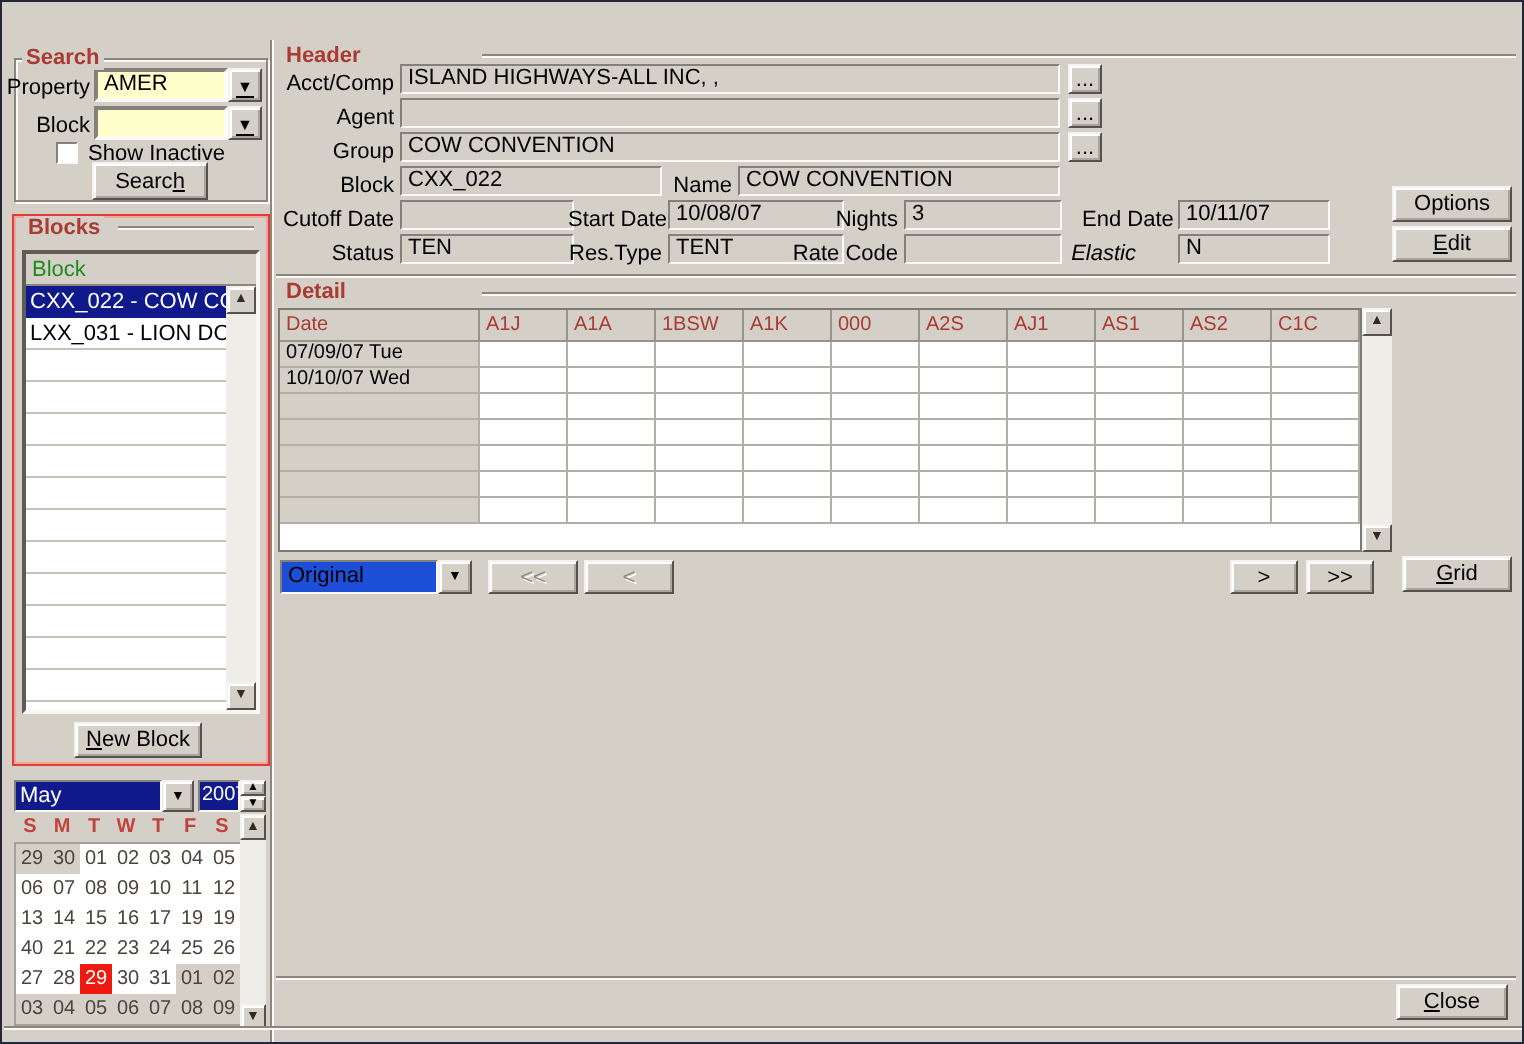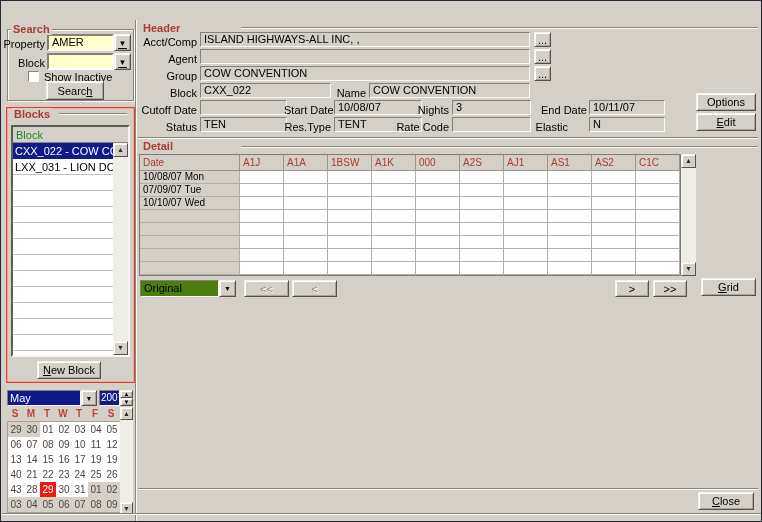--- a/index.html
+++ b/index.html
@@ -24,21 +24,21 @@
   .r{text-align:right;}
   .section-label{position:absolute;color:var(--maroon);font-weight:bold;background:var(--gray);padding:0 2px;z-index:3;white-space:nowrap;}
   .hline{position:absolute;height:2px;border-top:1px solid #8a867e;border-bottom:1px solid #fbfaf7;}
   .vline{position:absolute;width:2px;border-left:1px solid #8a867e;border-right:1px solid #fbfaf7;}
   .groove-box{position:absolute;border:1px solid #8a867e;box-shadow:inset 1px 1px 0 #fbfaf7,1px 1px 0 #fbfaf7;}
   .red-box{position:absolute;border:1px solid var(--red-border);box-shadow:inset 0 0 0 1px #f0a49e;}
 
   .field{position:absolute;background:var(--gray);border:1px solid;border-color:#84817a #fbfaf7 #fbfaf7 #84817a;
     padding:0 3px;line-height:13px;white-space:nowrap;overflow:hidden;}
   .yellow{background:var(--yellow);border-width:2px;border-color:#84817a #fbfaf7 #fbfaf7 #84817a;}
-  .white{background:#4d7c0f;}
+  .white{background:#1d4ed8;}
   .navyfield{background:var(--navy);color:#fff;border:1px solid;border-color:#84817a #fbfaf7 #fbfaf7 #84817a;padding:0 2px;overflow:hidden;}
 
   .btn{position:absolute;background:var(--gray);border:1px solid;border-color:#f4f2ee #55524c #55524c #f4f2ee;
     box-shadow:inset 1px 1px 0 #ffffff,inset -1px -1px 0 #a9a59d;
     font-family:inherit;font-size:11px;color:#000;text-align:center;padding:0;cursor:default;}
   .btn.disabled{color:#8d897f;text-shadow:1px 1px 0 #fff;}
   .u{text-decoration:underline;}
   .tiny{font-size:7px;line-height:1;}
 
   .checkbox{position:absolute;width:11px;height:11px;background:#fff;border:1px solid;border-color:#84817a #fbfaf7 #fbfaf7 #84817a;}
@@ -161,21 +161,21 @@
       <div class="cal-cell">17</div>
       <div class="cal-cell">19</div>
       <div class="cal-cell">19</div>
       <div class="cal-cell">40</div>
       <div class="cal-cell">21</div>
       <div class="cal-cell">22</div>
       <div class="cal-cell">23</div>
       <div class="cal-cell">24</div>
       <div class="cal-cell">25</div>
       <div class="cal-cell">26</div>
-      <div class="cal-cell">43</div>
+      <div class="cal-cell">27</div>
       <div class="cal-cell">28</div>
       <div class="cal-cell selected">29</div>
       <div class="cal-cell">30</div>
       <div class="cal-cell">31</div>
       <div class="cal-cell muted">01</div>
       <div class="cal-cell muted">02</div>
       <div class="cal-cell muted">03</div>
       <div class="cal-cell muted">04</div>
       <div class="cal-cell muted">05</div>
       <div class="cal-cell muted">06</div>
@@ -219,21 +219,21 @@
   <div class="field" style="left:451px;top:99px;width:79px;height:15px;">3</div>
   <span class="lbl r" style="left:540px;top:102px;width:45px;">End Date</span>
   <div class="field" style="left:588px;top:99px;width:76px;height:15px;">10/11/07</div>
 
   <span class="lbl r" style="left:137px;top:119px;width:59px;">Status</span>
   <div class="field" style="left:199px;top:116px;width:87px;height:15px;">TEN</div>
   <span class="lbl r" style="left:283px;top:119px;width:47px;">Res.Type</span>
   <div class="field" style="left:333px;top:116px;width:88px;height:15px;">TENT</div>
   <span class="lbl r" style="left:393px;top:119px;width:55px;">Rate Code</span>
   <div class="field" style="left:451px;top:116px;width:79px;height:15px;"></div>
-  <span class="lbl r" style="left:527px;top:119px;width:40px;">Elastic</span>
+  <span class="lbl r" style="left:527px;top:119px;width:40px;font-style:italic;">Elastic</span>
   <div class="field" style="left:588px;top:116px;width:76px;height:15px;">N</div>
 
   <button class="btn" style="left:695px;top:92px;width:60px;height:18px;">Options</button>
   <button class="btn" style="left:695px;top:112px;width:60px;height:18px;"><span></span><span class="u">E</span><span>dit</span></button>
 
   <div class="hline" style="left:137px;top:136px;width:620px;"></div>
 
   <span class="section-label" style="left:140px;top:139px;">Detail</span>
   <div class="hline" style="left:240px;top:145px;width:517px;"></div>
 
@@ -246,33 +246,20 @@
         <div class="dt-hcell" style="width: 44px;">A1K</div>
         <div class="dt-hcell" style="width: 44px;">000</div>
         <div class="dt-hcell" style="width: 44px;">A2S</div>
         <div class="dt-hcell" style="width: 44px;">AJ1</div>
         <div class="dt-hcell" style="width: 44px;">AS1</div>
         <div class="dt-hcell" style="width: 44px;">AS2</div>
         <div class="dt-hcell" style="width: 44px;">C1C</div>
       </div>
     <div>
         <div class="dt-row">
-          <div class="dt-cell datecol" style="width: 100px;">10/08/07 Mon</div>
-          <div class="dt-cell" style="width: 44px;"></div>
-          <div class="dt-cell" style="width: 44px;"></div>
-          <div class="dt-cell" style="width: 44px;"></div>
-          <div class="dt-cell" style="width: 44px;"></div>
-          <div class="dt-cell" style="width: 44px;"></div>
-          <div class="dt-cell" style="width: 44px;"></div>
-          <div class="dt-cell" style="width: 44px;"></div>
-          <div class="dt-cell" style="width: 44px;"></div>
-          <div class="dt-cell" style="width: 44px;"></div>
-          <div class="dt-cell" style="width: 44px;"></div>
-        </div>
-        <div class="dt-row">
           <div class="dt-cell datecol" style="width: 100px;">07/09/07 Tue</div>
           <div class="dt-cell" style="width: 44px;"></div>
           <div class="dt-cell" style="width: 44px;"></div>
           <div class="dt-cell" style="width: 44px;"></div>
           <div class="dt-cell" style="width: 44px;"></div>
           <div class="dt-cell" style="width: 44px;"></div>
           <div class="dt-cell" style="width: 44px;"></div>
           <div class="dt-cell" style="width: 44px;"></div>
           <div class="dt-cell" style="width: 44px;"></div>
           <div class="dt-cell" style="width: 44px;"></div>

